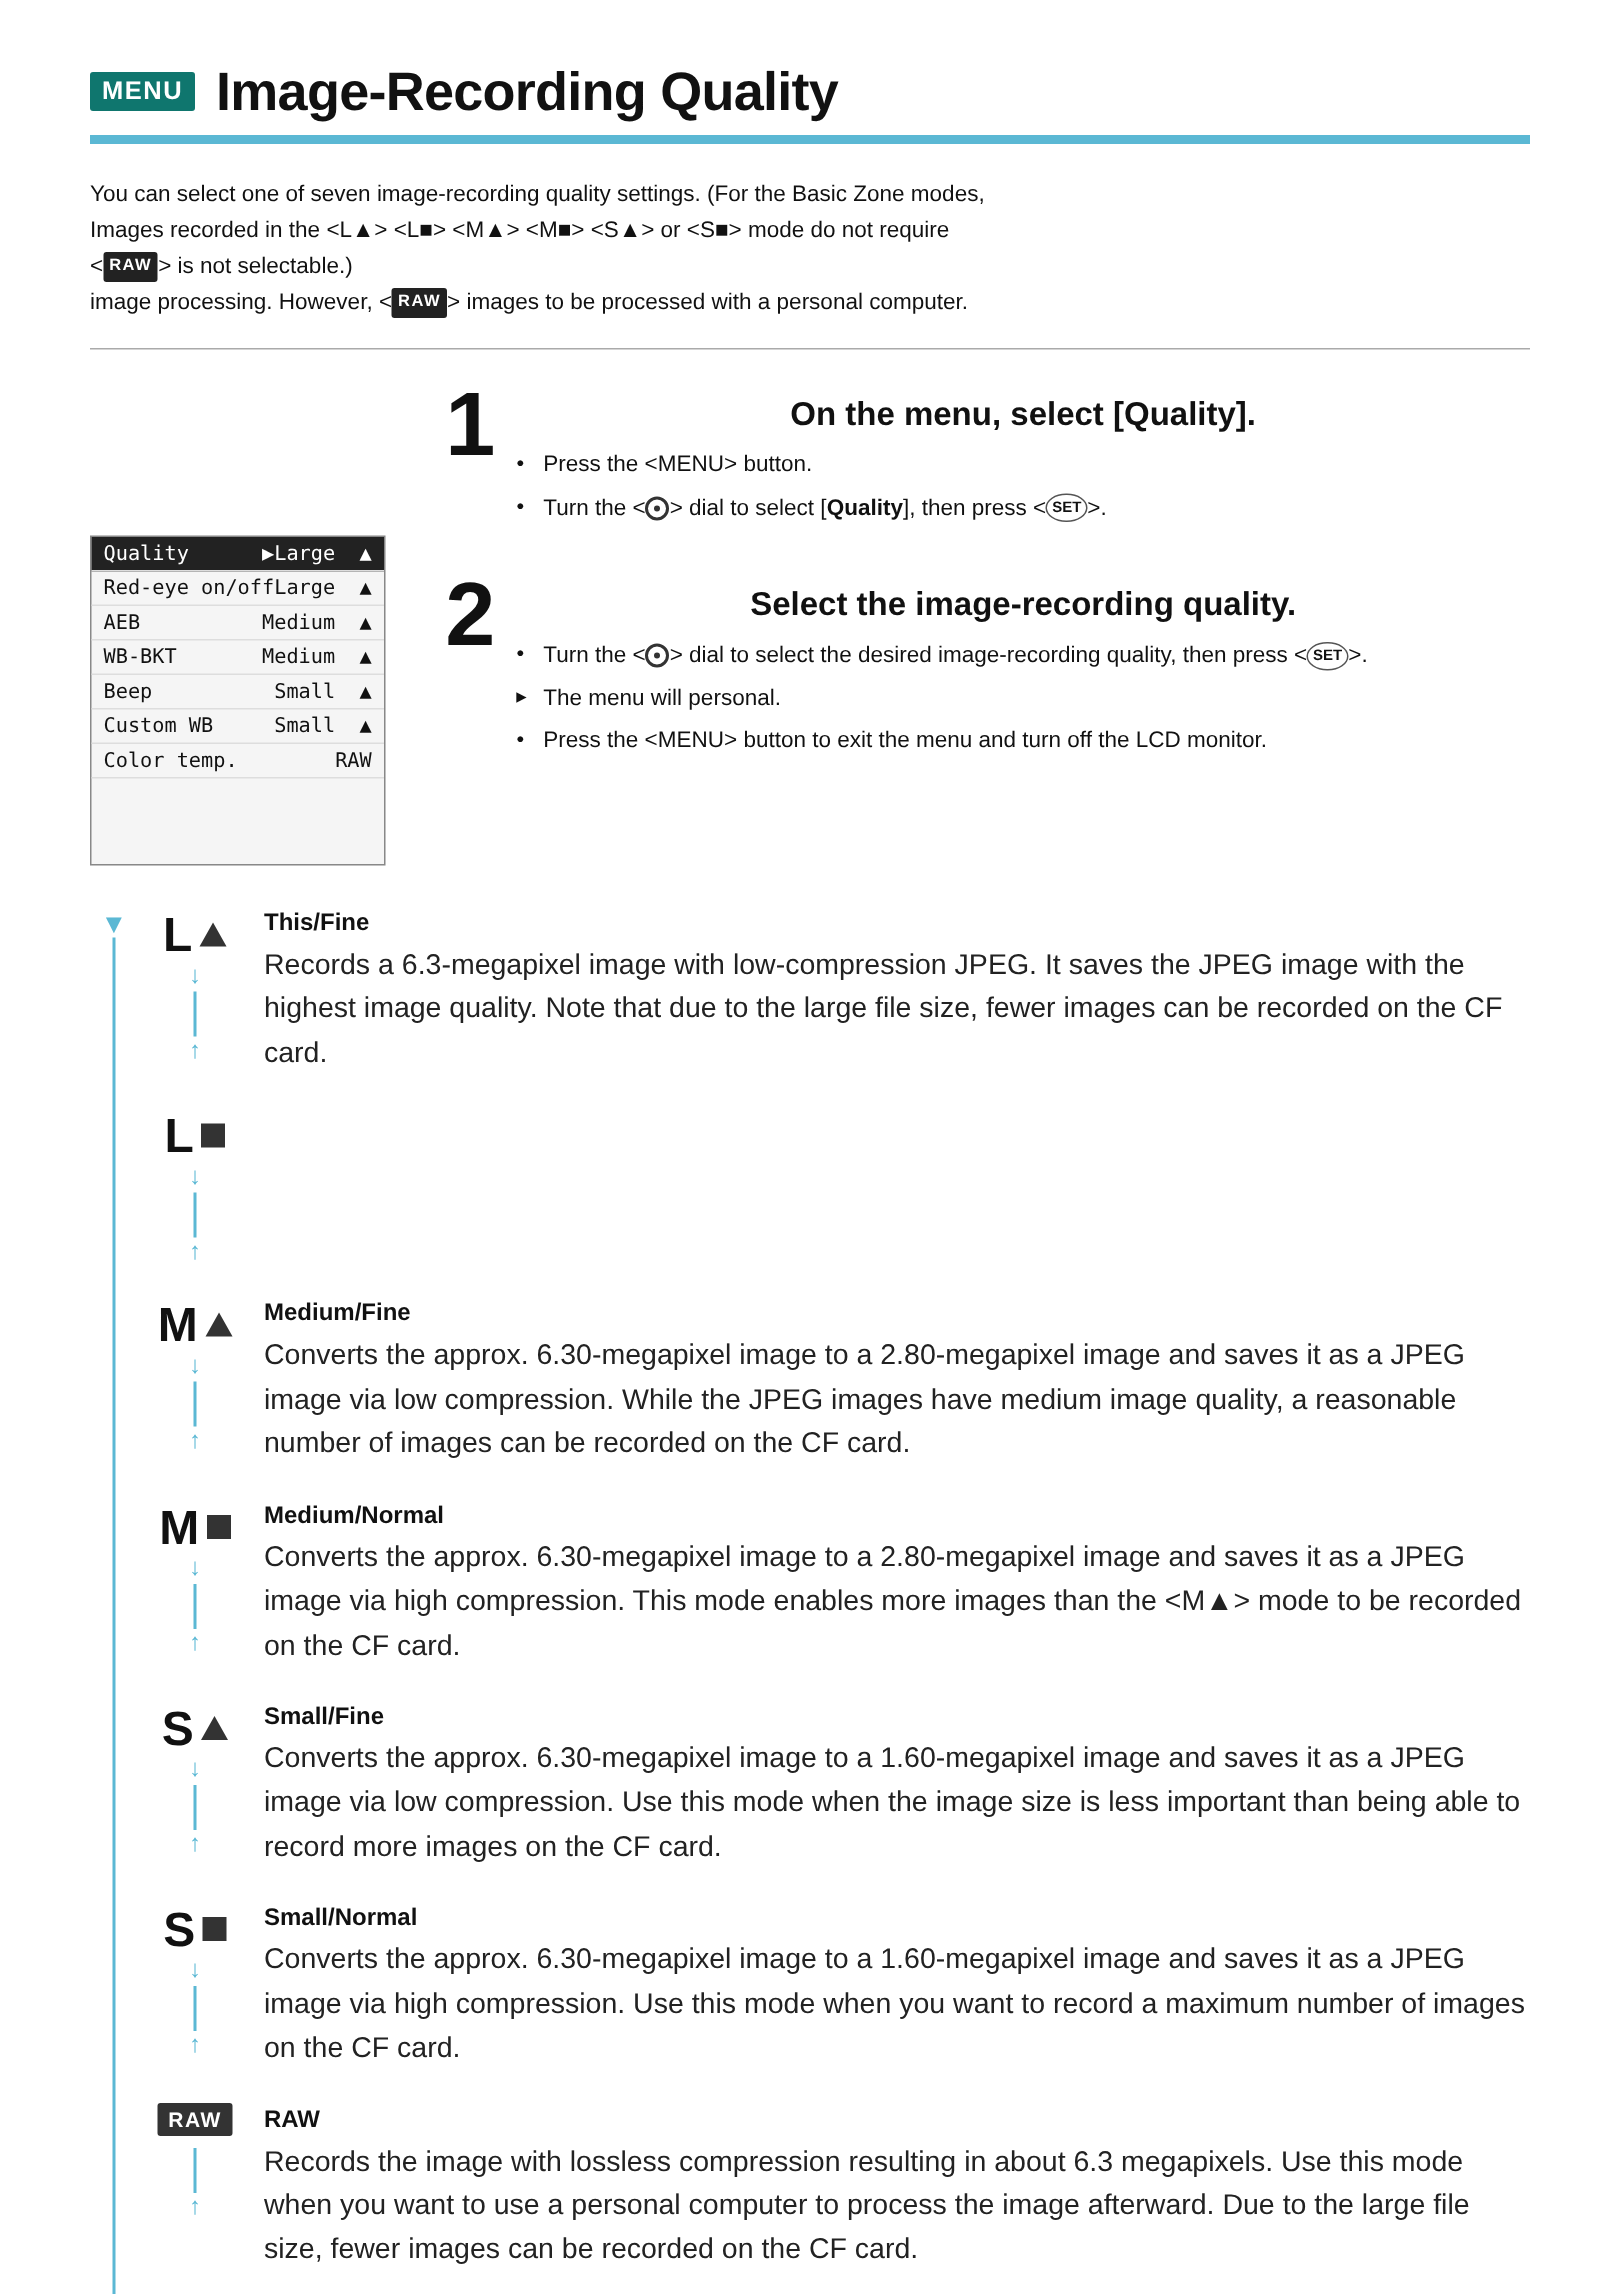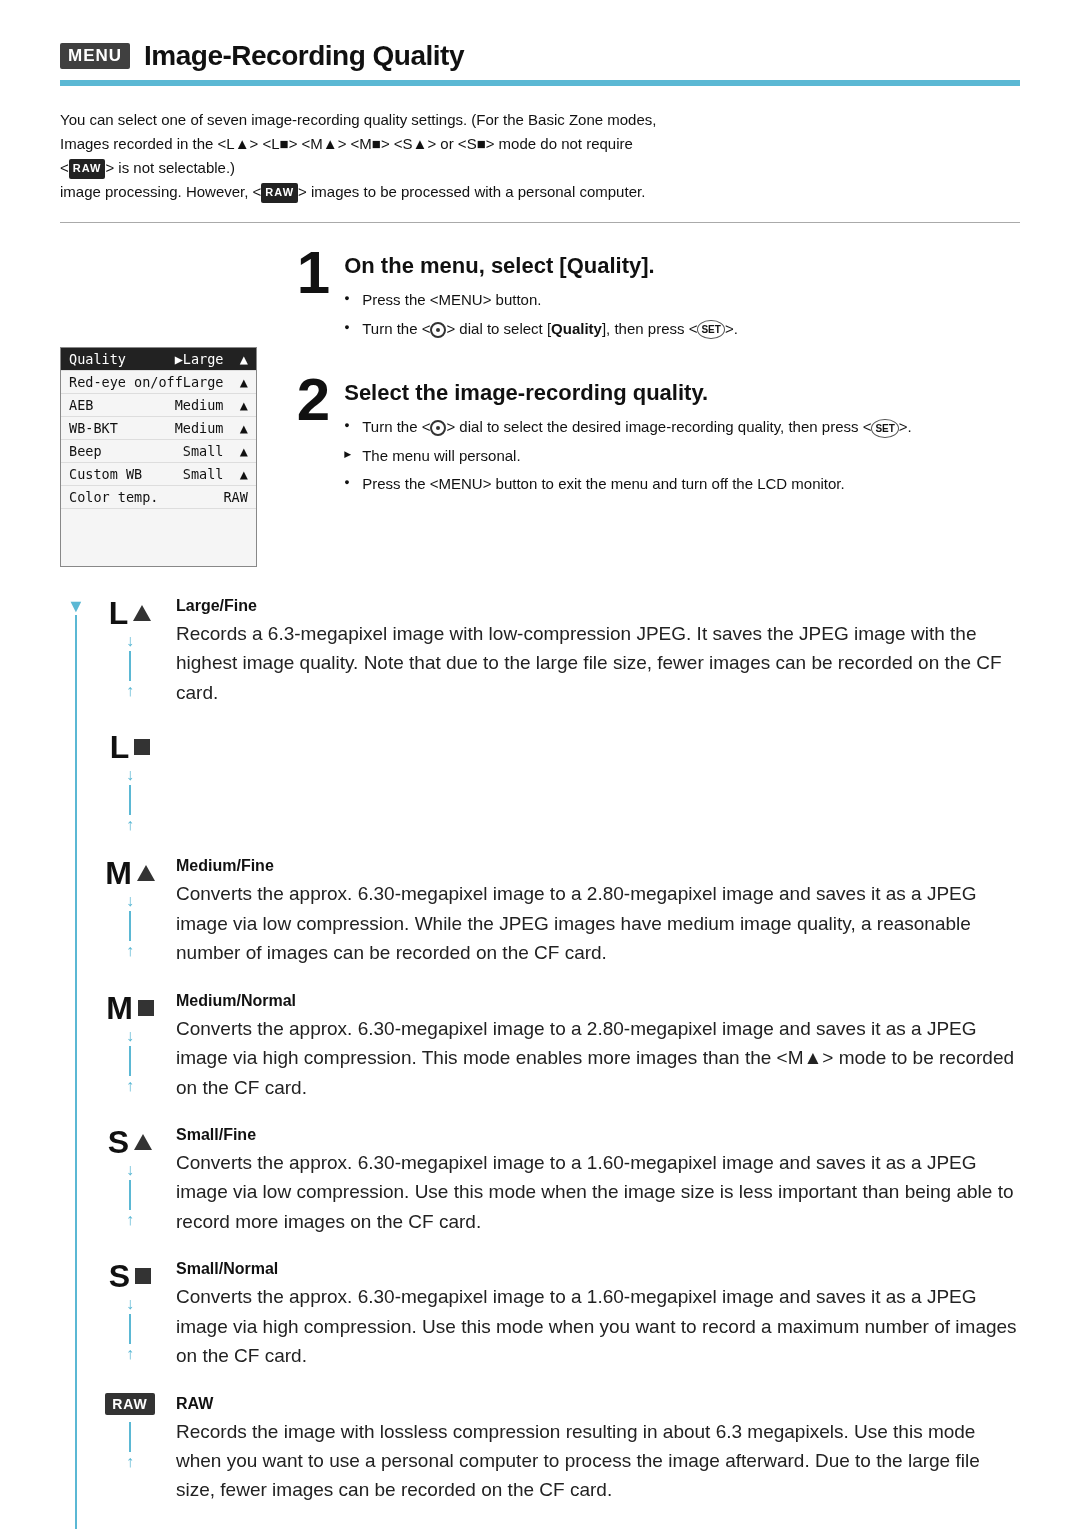--- a/index.html
+++ b/index.html
@@ -15,32 +15,32 @@
 
     
     .page-title-bar {
       display: flex;
       align-items: center;
       margin-bottom: 22px;
       border-bottom: 6px solid #5bb8d4;
       padding-bottom: 8px;
     }
     .menu-badge {
-      background: #404040;
+      background: #0f766e;
       color: #fff;
       font-size: 17px;
       font-weight: bold;
       padding: 3px 8px;
       margin-right: 14px;
       letter-spacing: 1px;
       display: inline-block;
       border-radius: 2px;
     }
     .page-title {
-      font-size: 28px;
+      font-size: 36px;
       font-weight: bold;
       color: #111;
       letter-spacing: -0.5px;
     }
 
     
     .intro {
       font-size: 15px;
       line-height: 1.6;
       margin-bottom: 18px;
@@ -104,20 +104,21 @@
       margin-right: 14px;
       line-height: 1;
       margin-top: -4px;
     }
     .step-content { overflow: hidden; }
     .step-heading {
       font-size: 22px;
       font-weight: bold;
       margin-bottom: 10px;
       margin-top: 6px;
+      text-align: center;
     }
     .step-content ul {
       list-style: none;
       padding: 0;
     }
     .step-content ul li {
       padding-left: 18px;
       position: relative;
       margin-bottom: 6px;
       line-height: 1.5;
@@ -332,21 +333,21 @@
           <span class="letter">L</span>
           <span style="display:inline-block; width:0; height:0; border-left:9px solid transparent; border-right:9px solid transparent; border-bottom:16px solid #333; vertical-align:middle; margin-left:3px;"></span>
         </div>
         <div class="arrows-col">
           <span class="arrow-down">↓</span>
           <div class="arrow-line"></div>
           <span class="arrow-up">↑</span>
         </div>
       </div>
       <div class="quality-text">
-        <div class="quality-name">Large/Fine</div>
+        <div class="quality-name">This/Fine</div>
         <div class="quality-desc">Records a 6.3-megapixel image with low-compression JPEG. It saves the JPEG image with the highest image quality. Note that due to the large file size, fewer images can be recorded on the CF card.</div>
       </div>
     </div>
 
     <div class="quality-item">
       <div class="quality-item-left">
         <div class="quality-symbol">
           <span class="letter">L</span>
           <span style="display:inline-block; width:16px; height:16px; background:#333; vertical-align:middle; margin-left:3px;"></span>
         </div>

